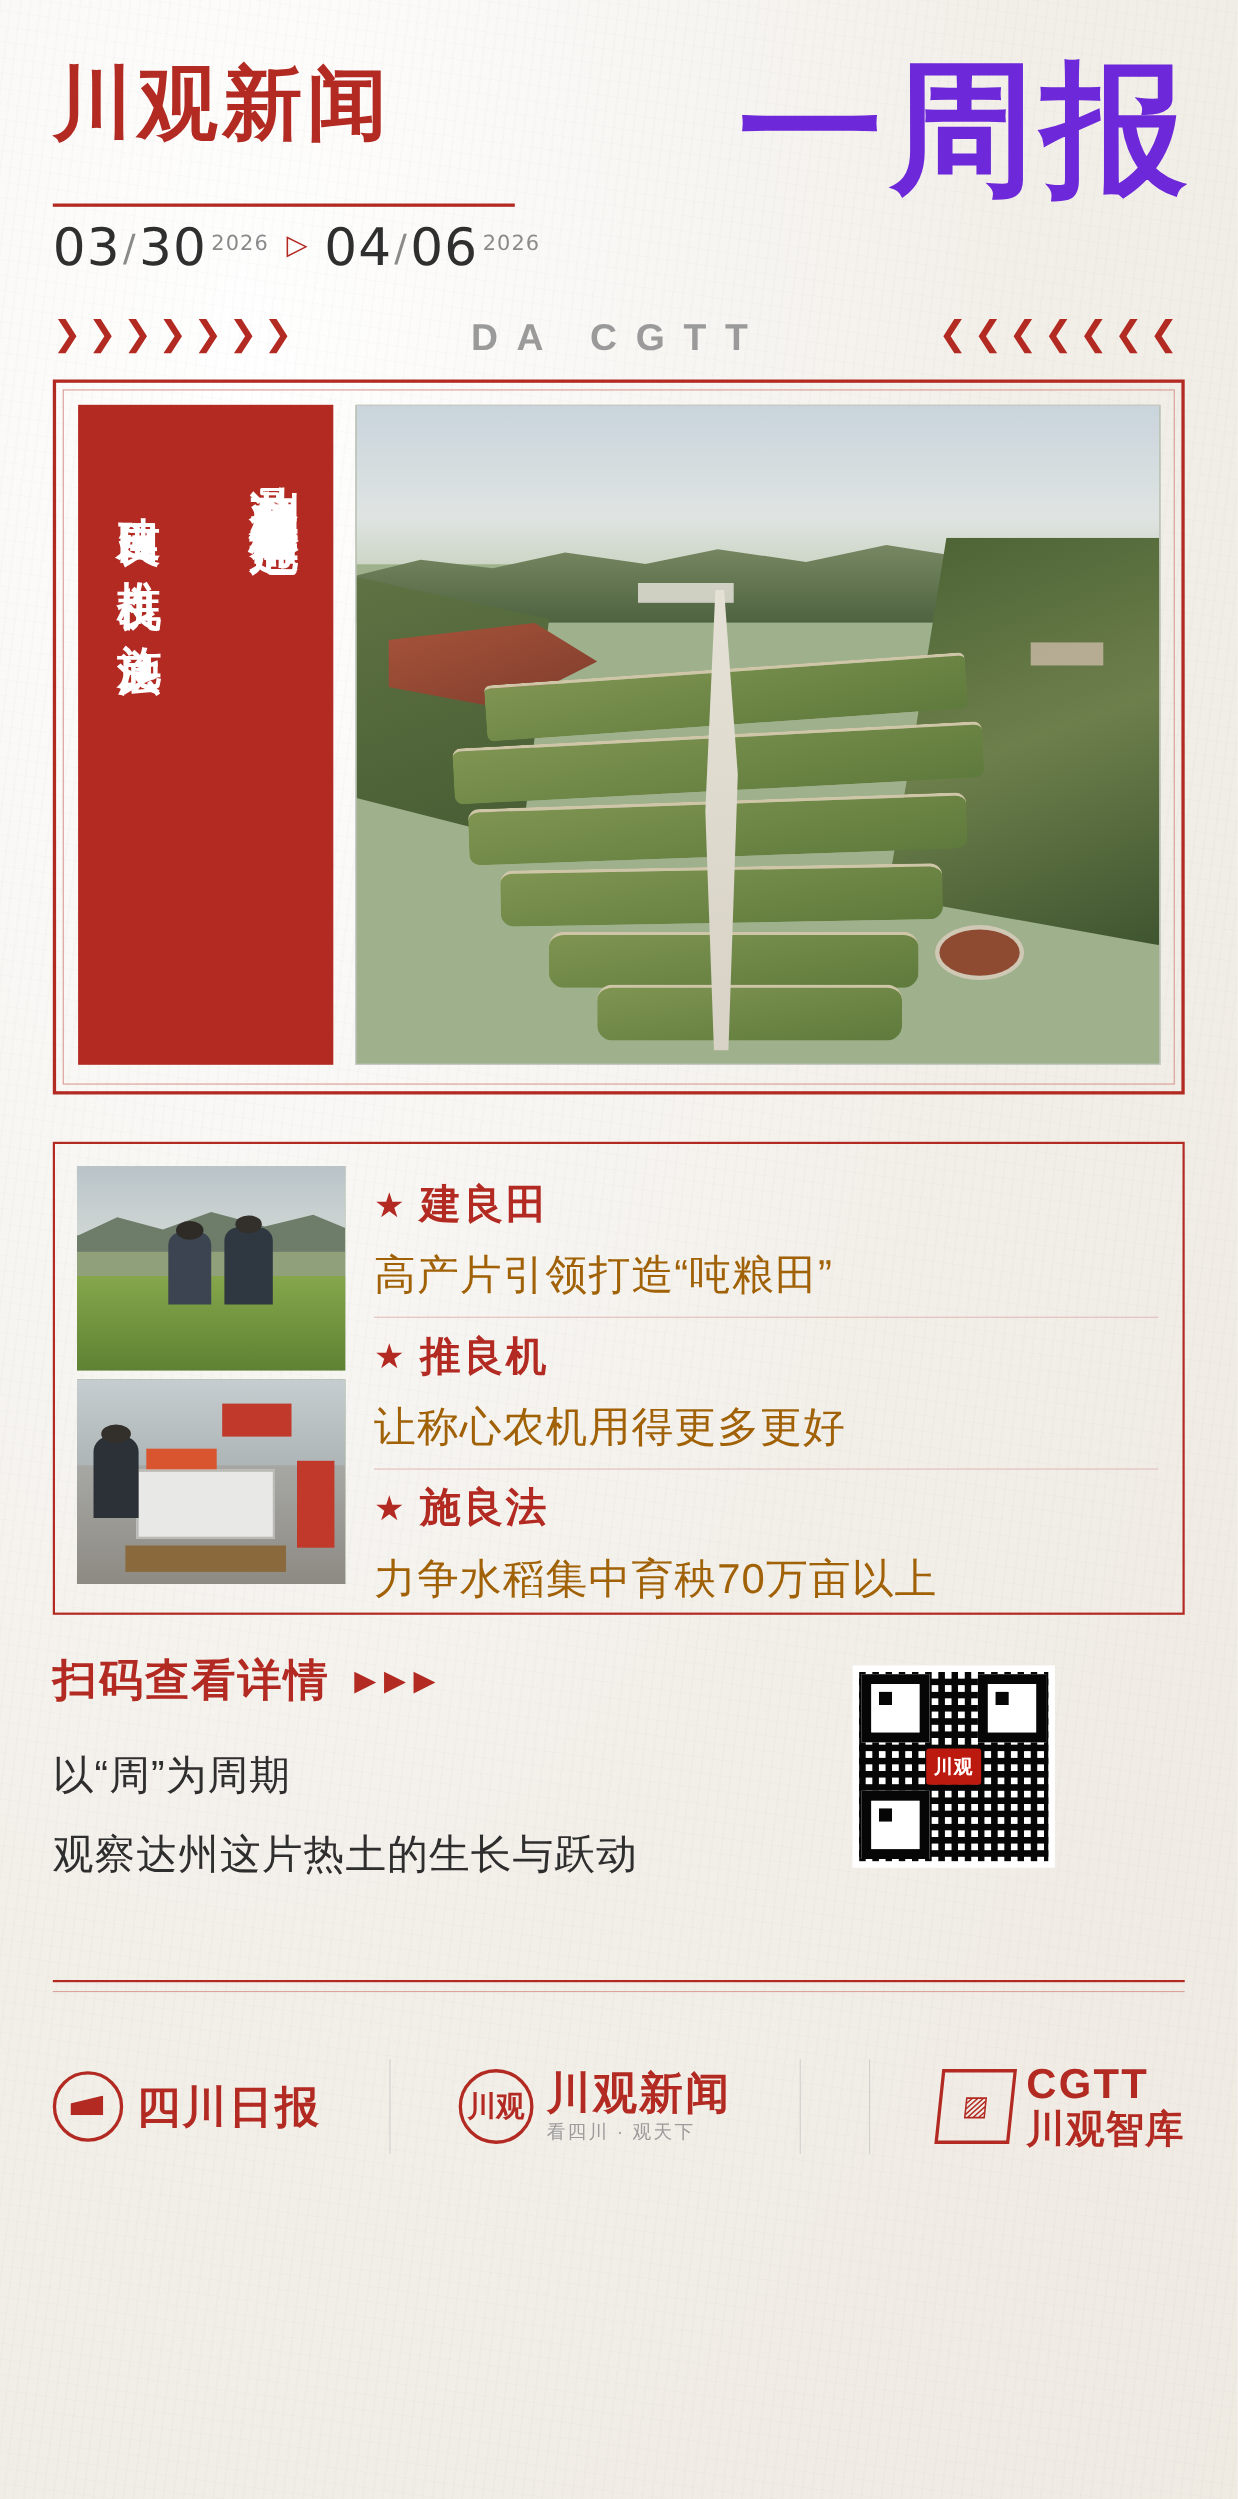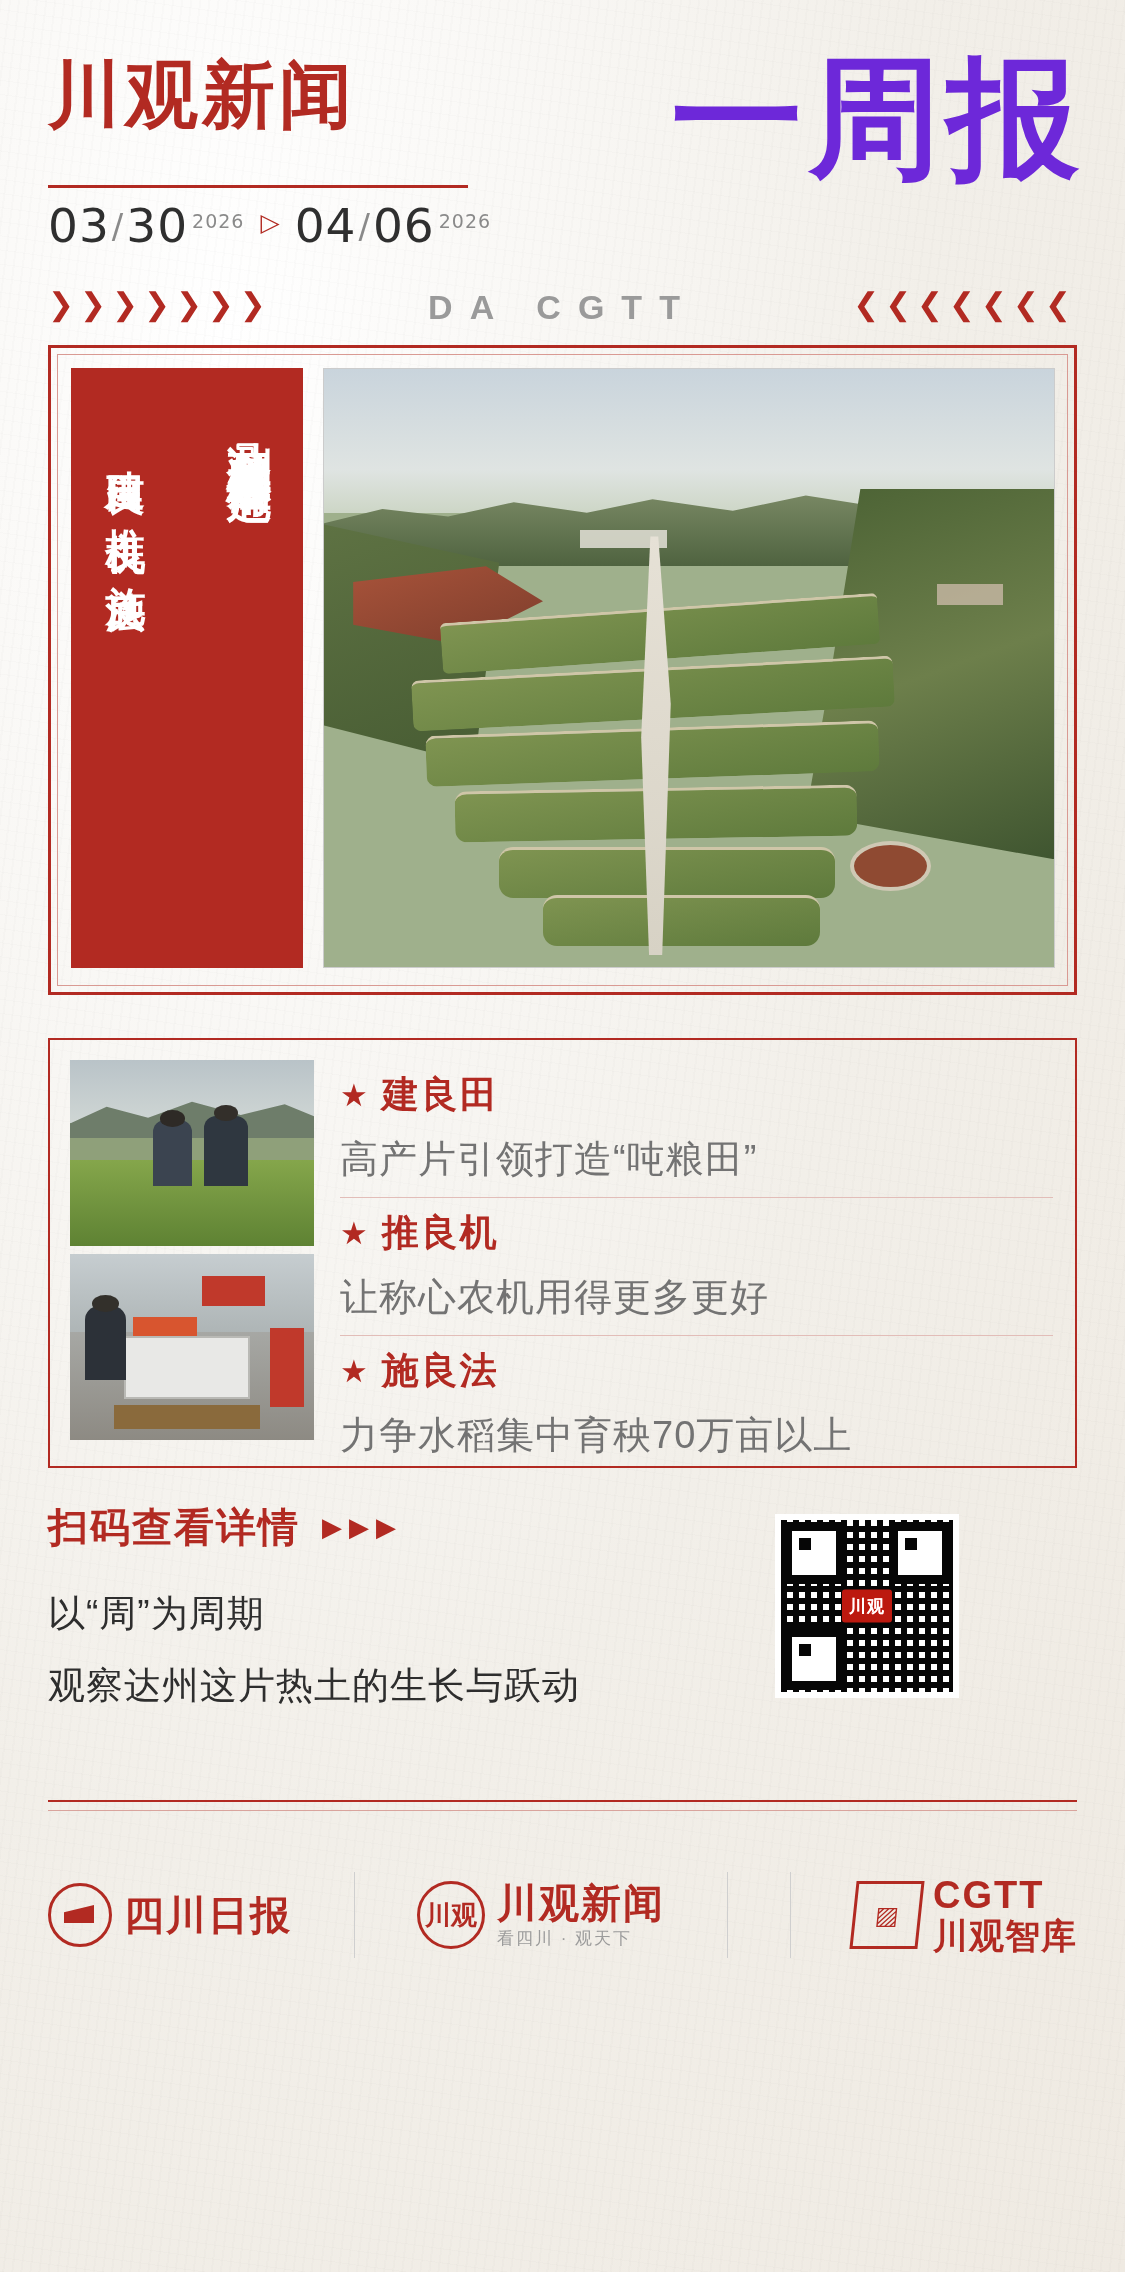--- a/index.html
+++ b/index.html
@@ -128,21 +128,21 @@
   .t2-belt{position:absolute;left:18%;bottom:6%;width:60%;height:13%;background:#8a6a3c;}
   .t2-person{position:absolute;left:6%;top:28%;width:17%;height:40%;background:#2c3138;border-radius:14px 14px 0 0;}
   .t2-head{position:absolute;left:9%;top:22%;width:11%;height:9%;background:#33302b;border-radius:50%;}
   .t2-red{position:absolute;right:4%;top:40%;width:14%;height:42%;background:#c0392b;}
 
   .items{position:absolute;left:290px;top:20px;right:22px;}
   .item{position:relative;padding:10px 0 12px 0;}
   .item + .item{border-top:1px solid #e2bdb8;}
   .item-title{color:#b22a22;font-size:37px;font-weight:bold;letter-spacing:2px;display:flex;align-items:center;gap:12px;}
   .star{color:#b22a22;font-size:31px;line-height:1;}
-  .item-desc{color:#737373;font-size:38px;margin-top:14px;letter-spacing:1px;}
+  .item-desc{color:#a16207;font-size:38px;margin-top:14px;letter-spacing:1px;}
 
   
   .qr-sec{position:absolute;left:48px;top:1500px;width:1029px;height:260px;}
   .scan-line{display:flex;align-items:center;gap:22px;}
   .scan-text{color:#b22a22;font-size:40px;font-weight:bold;letter-spacing:2px;}
   .tri{color:#b22a22;font-size:26px;letter-spacing:7px;}
   .desc1{margin-top:34px;color:#2e2e2e;font-size:37px;letter-spacing:1px;}
   .desc2{margin-top:22px;color:#2e2e2e;font-size:37px;letter-spacing:1px;}
 
   .qr{position:absolute;right:118px;top:14px;width:172px;height:172px;background:#fff;padding:6px;}

